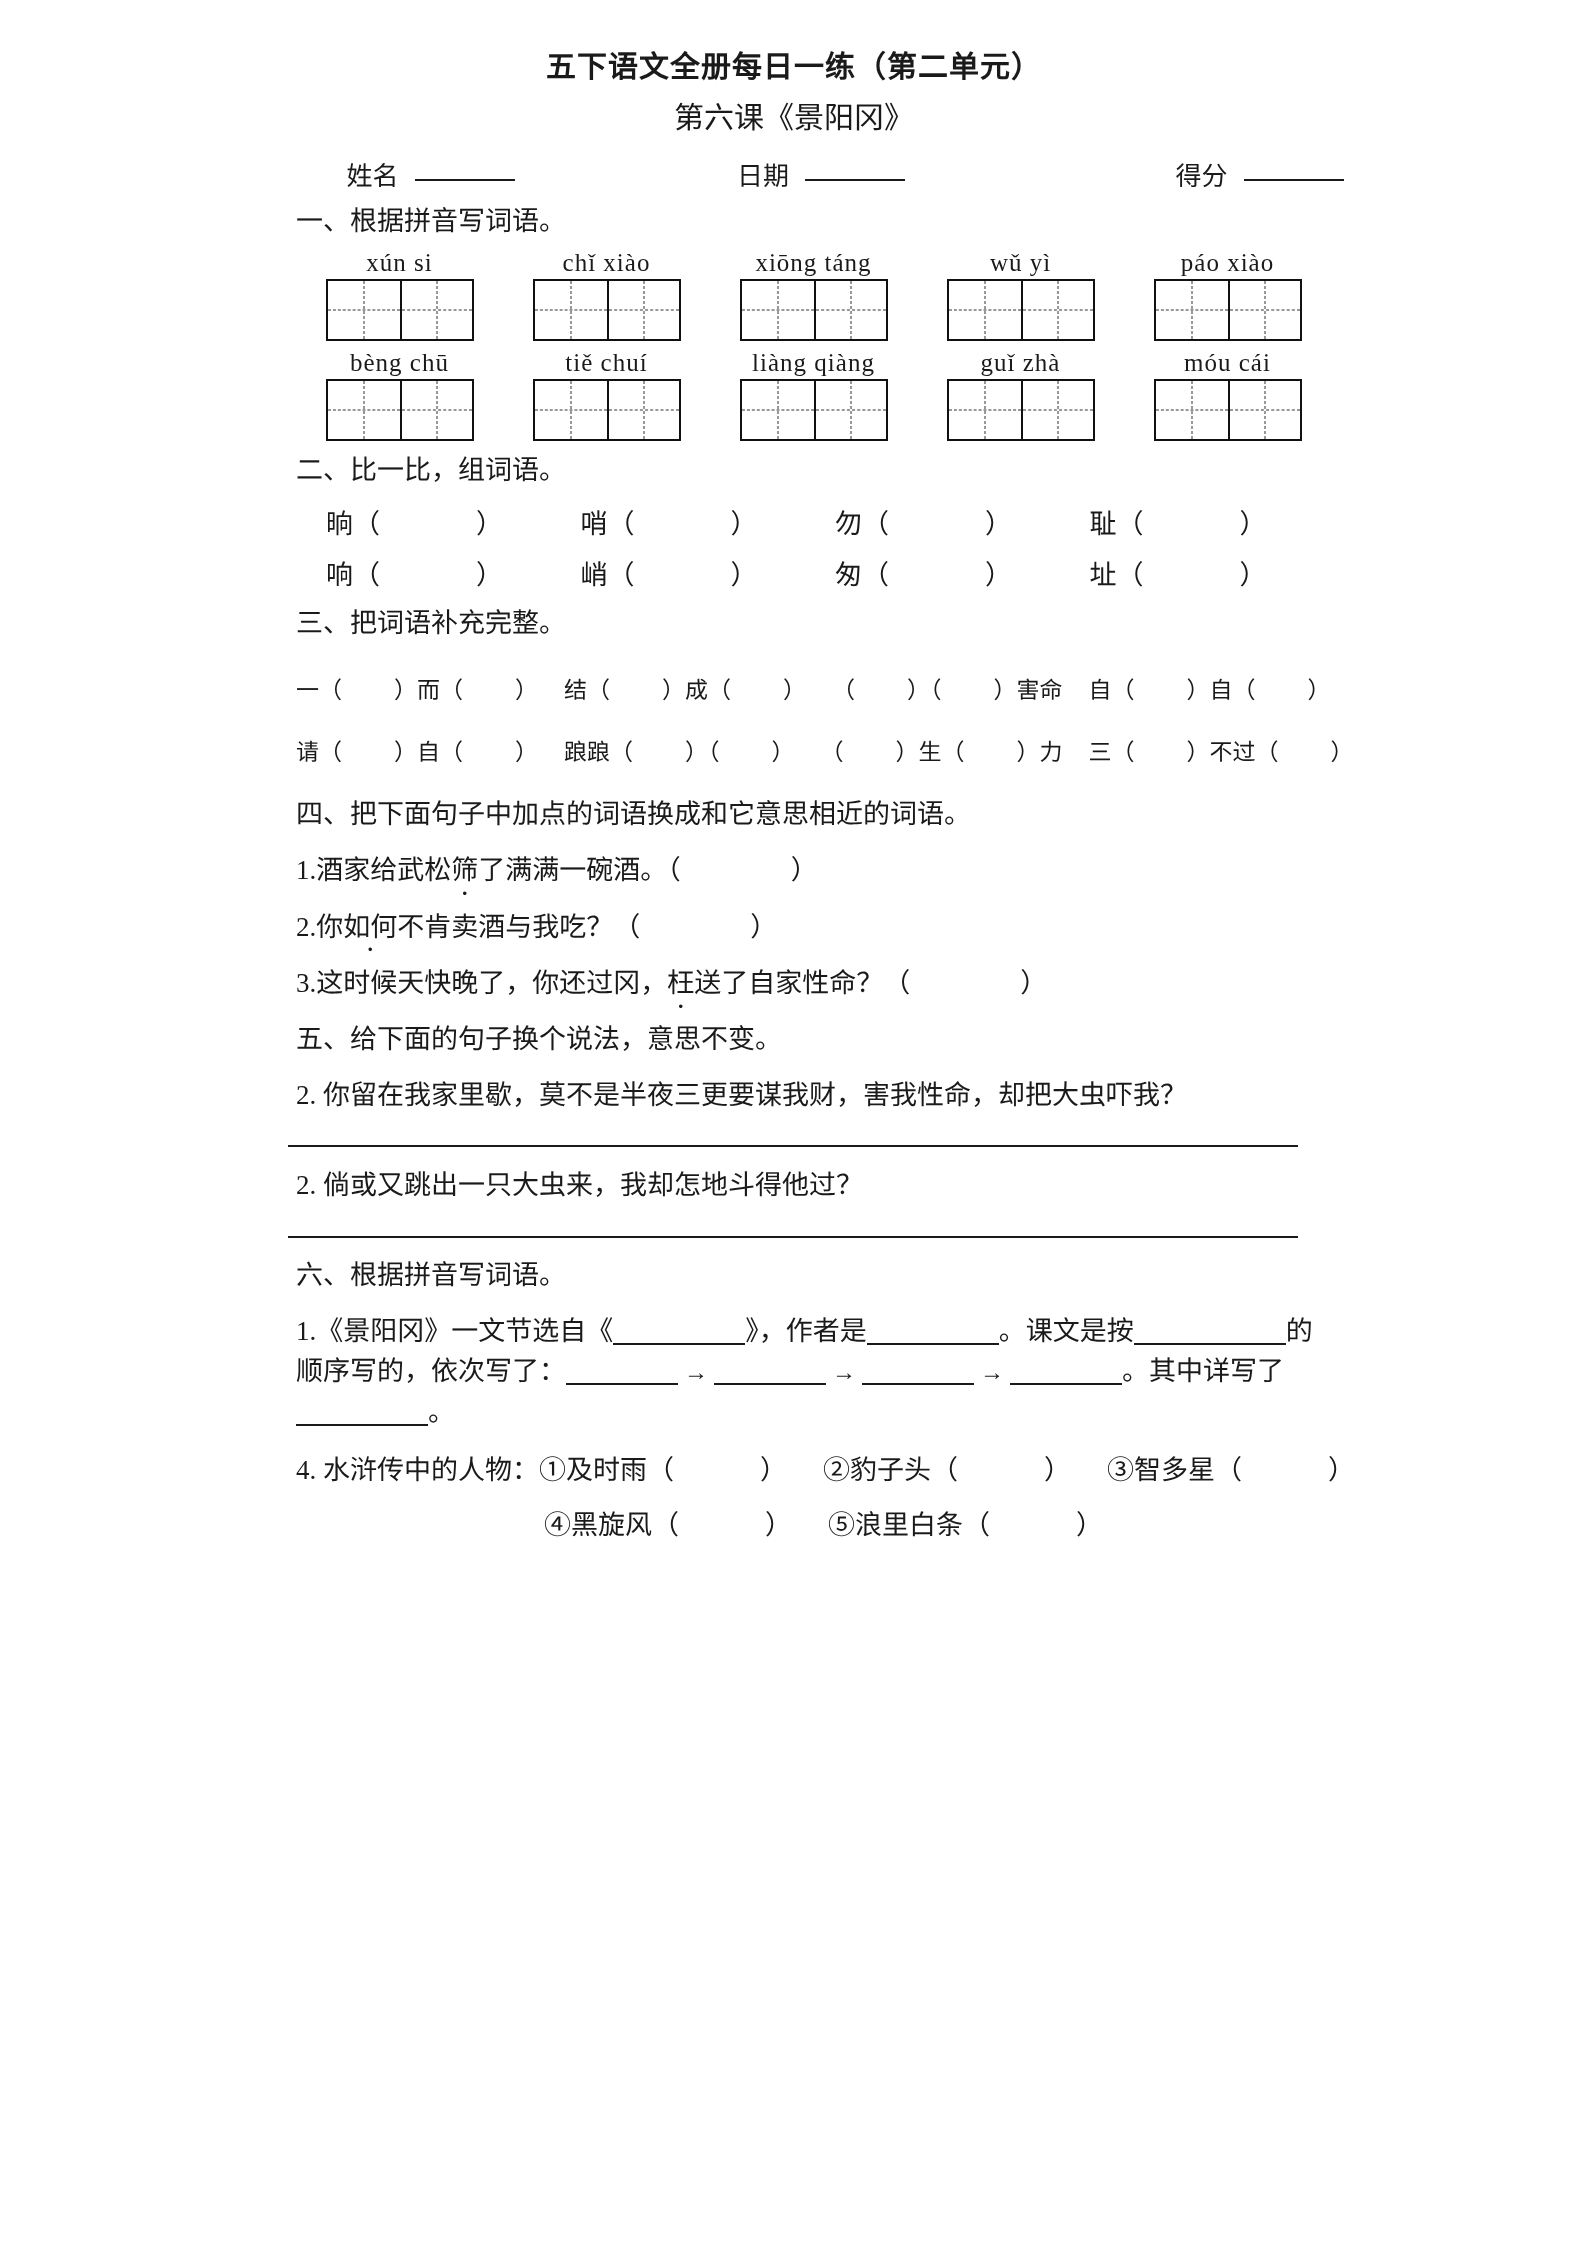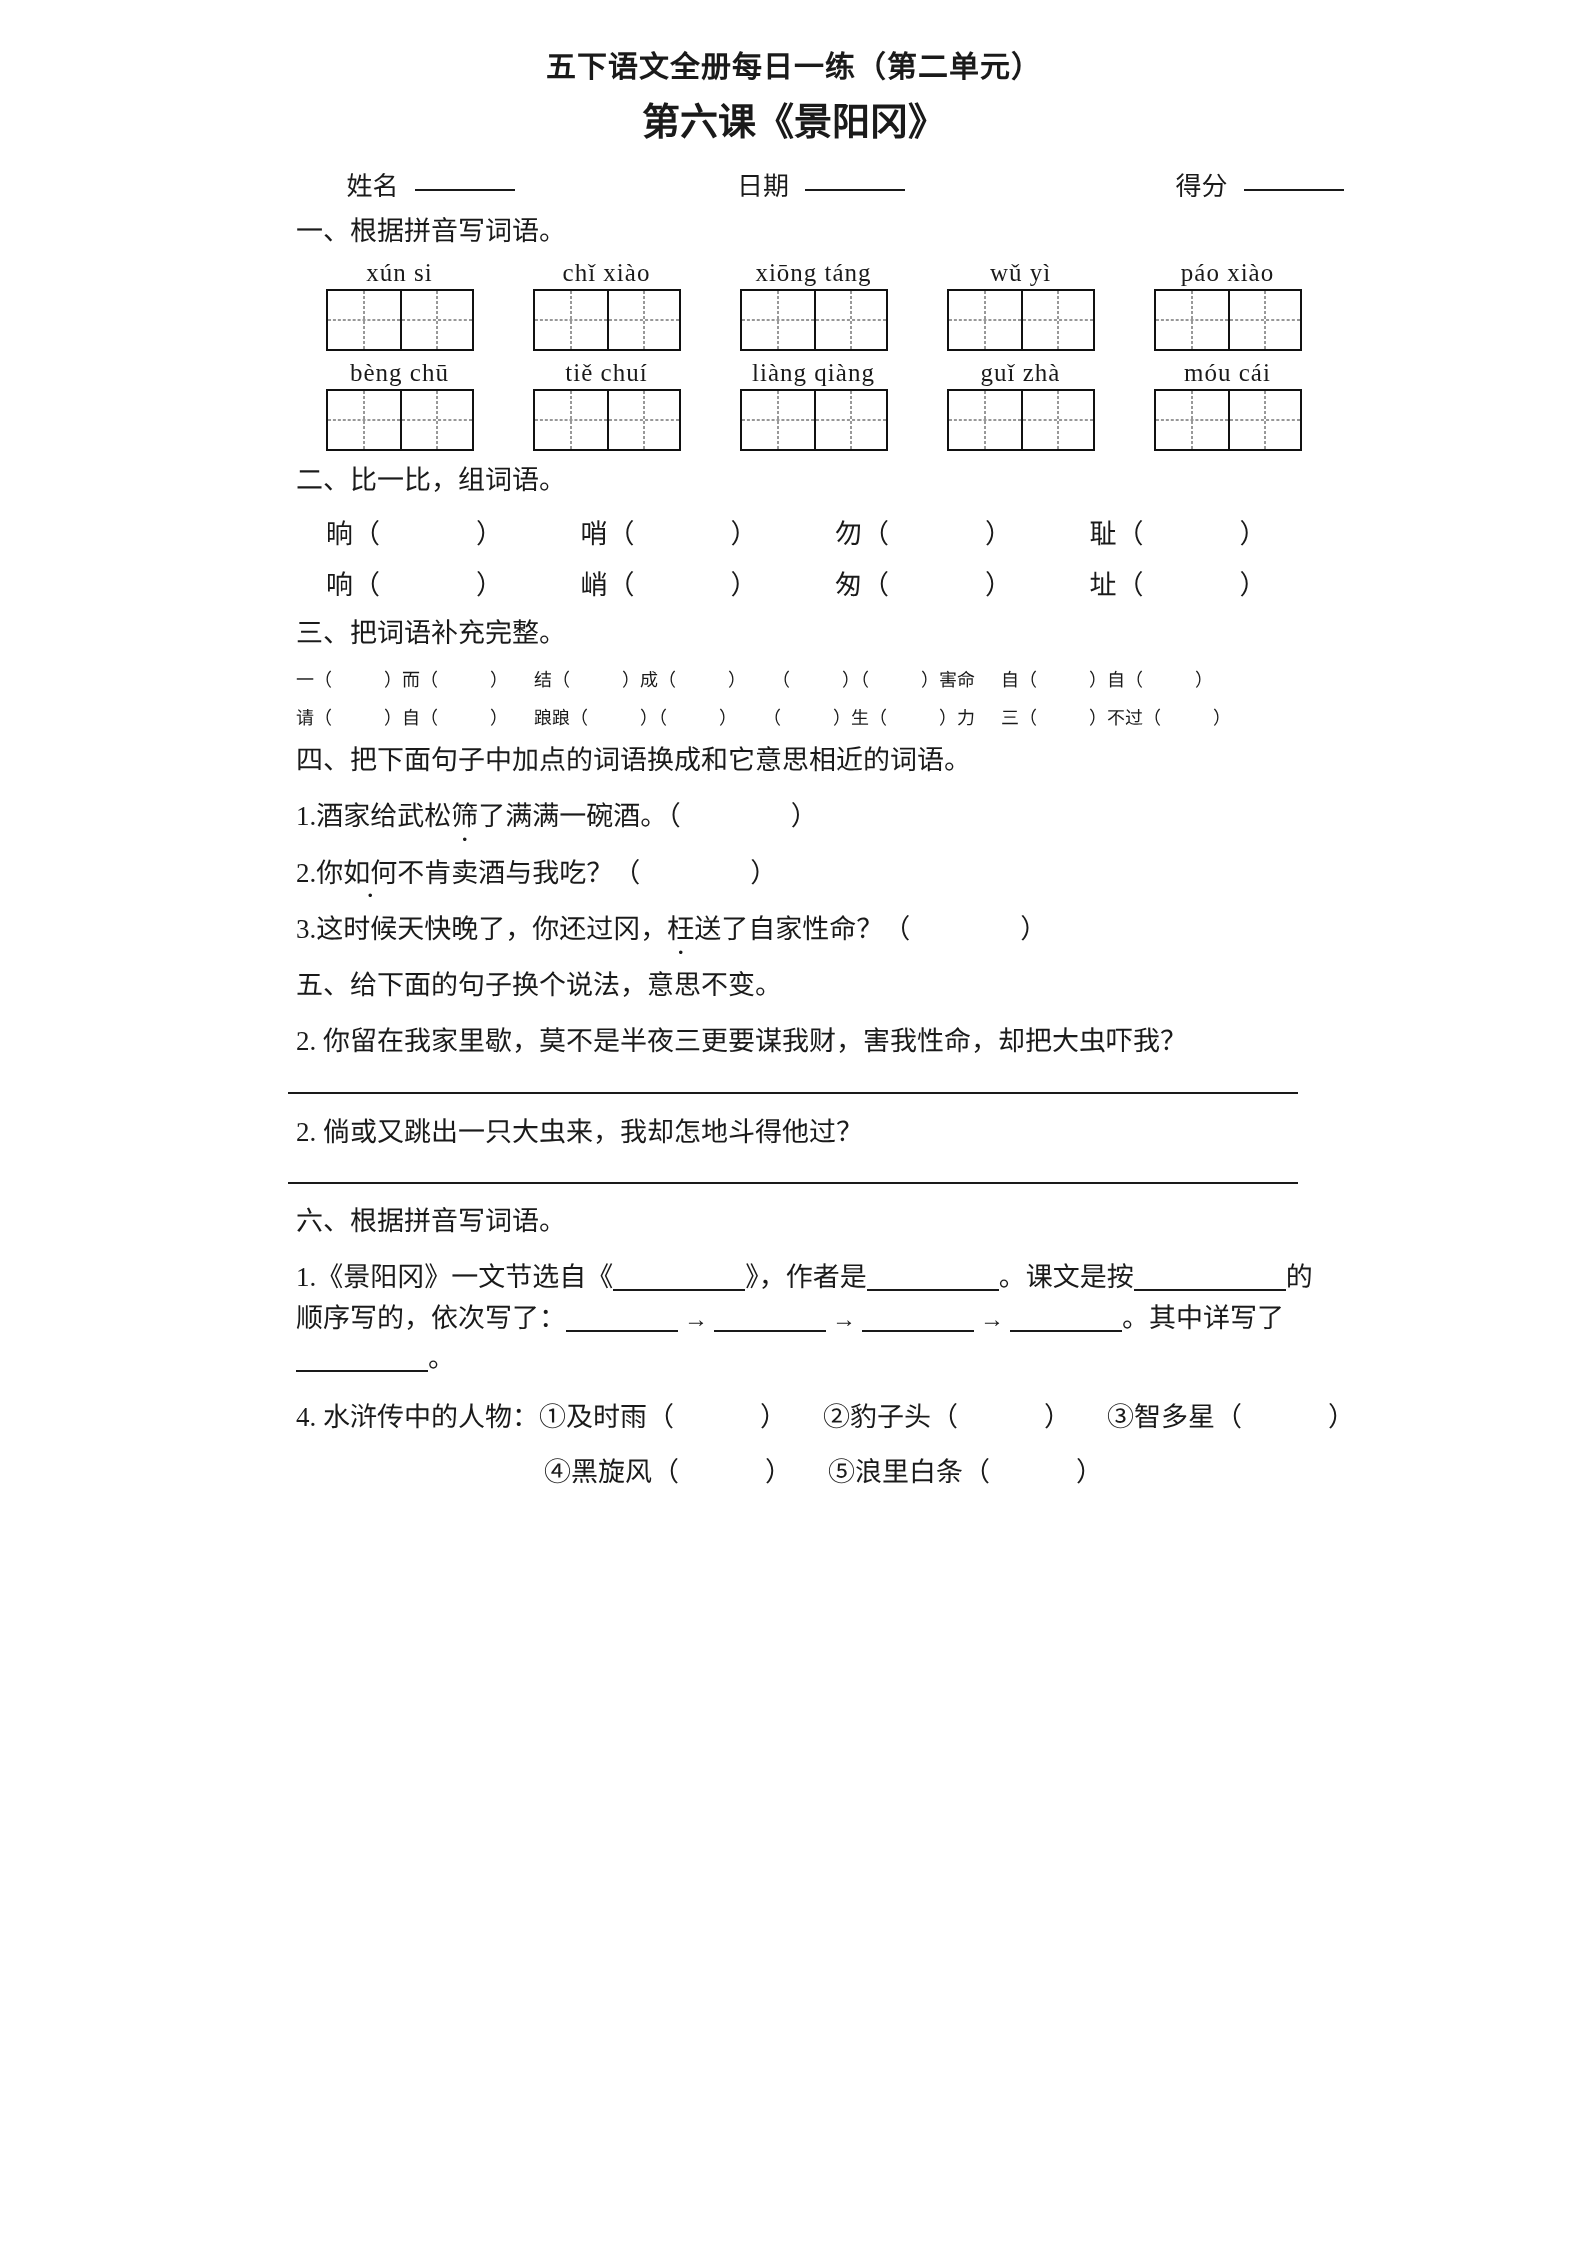--- a/index.html
+++ b/index.html
@@ -27,22 +27,22 @@
   .doc-title {
     text-align: center;
     font-size: 30px;
     font-weight: bold;
     letter-spacing: 1px;
     margin: 14px 0 12px 0;
     line-height: 1.25;
   }
   .doc-subtitle {
     text-align: center;
-    font-size: 38px;
-    font-weight: bold;
+    font-size: 30px;
+    font-weight: normal;
     margin: 0 0 18px 0;
     line-height: 1.3;
   }
 
   
   .meta-row {
     display: flex;
     font-size: 26px;
     margin: 0 0 10px 0;
     padding-left: 52px;
@@ -136,23 +136,23 @@
     width: 256px;
     white-space: nowrap;
   }
   .cmp-item .paren-gap {
     display: inline-block;
     width: 96px;
   }
 
   
   .idiom-row {
-    font-size: 18px;
-    padding-left: 52px;
-    margin: 12px 0;
+    font-size: 23px;
+    padding-left: 52px;
+    margin: 28px 0;
     white-space: nowrap;
     letter-spacing: 0px;
   }
   .gap-sm { display: inline-block; width: 52px; }
   .gap-word { display: inline-block; width: 26px; }
 
   
   .sent {
     font-size: 27px;
     padding-left: 52px;

